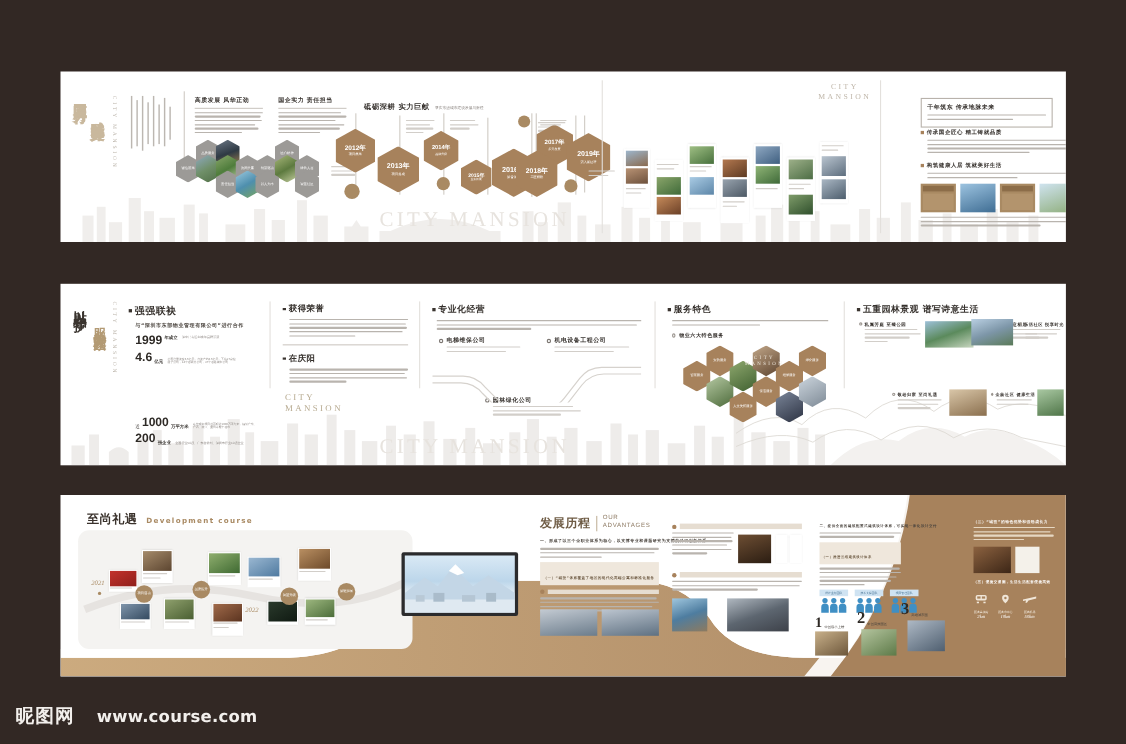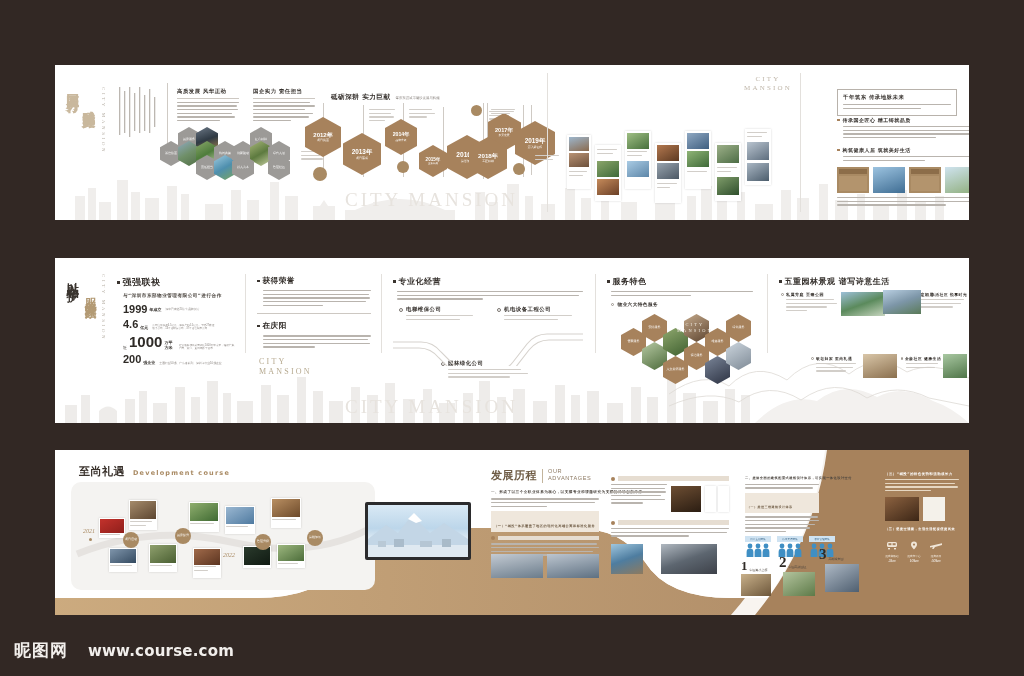--- a/index.html
+++ b/index.html
@@ -496,33 +496,33 @@
     <div class="vsmall" style="left:46px;top:16px;">CITY MANSION</div>
 
     <div style="position:absolute;left:62px;top:18px;width:120px;">
       <div style="display:flex;align-items:center;gap:3px;">
         <span style="width:2.5px;height:2.5px;background:#3a342f;display:inline-block;"></span>
         <span class="h-cn h-lg">强强联袂</span>
       </div>
       <div class="h-cn" style="font-size:4.6px;margin:4px 0 0 6px;color:#4a443e;">与“深圳市东部物业管理有限公司”进行合作</div>
 
       <div style="margin:5px 0 0 6px;">
-        <div style="display:flex;align-items:center;gap:2px;margin-bottom:3px;">
+        <div style="display:flex;align-items:flex-start;gap:2px;margin-bottom:3px;">
           <b style="font-size:11px;color:#2e2a26;">1999</b>
           <span style="font-size:4px;color:#2e2a26;font-weight:700;">年成立</span>
           <span style="font-size:2.8px;color:#8b8580;margin-left:2px;">深中已有近20余年品牌沉淀</span>
         </div>
         <div style="display:flex;align-items:flex-end;gap:2px;margin-bottom:3px;">
           <b style="font-size:11px;color:#2e2a26;">4.6</b>
           <span style="font-size:4px;color:#2e2a26;font-weight:700;">亿元</span>
           <span style="font-size:2.6px;color:#8b8580;margin-left:2px;max-width:62px;line-height:1.2;">公司注册资金6.5亿元，净资产约4.5亿元，下辖27家控股子公司，14个省级分公司，37个省会城市公司</span>
         </div>
         <div style="display:flex;align-items:flex-end;gap:2px;margin-bottom:3px;">
           <span style="font-size:4px;color:#2e2a26;">近</span>
-          <b style="font-size:15px;color:#2e2a26;">1000</b>
+          <b style="font-size:11px;color:#2e2a26;margin-top:44px;">1000</b>
           <span style="font-size:4px;color:#2e2a26;font-weight:700;">万平方米</span>
           <span style="font-size:2.6px;color:#8b8580;margin-left:2px;max-width:58px;line-height:1.2;">在管服务项目总面积近1000万平方米，辐射广东、广西、浙江、贵州等数十省市</span>
         </div>
         <div style="display:flex;align-items:flex-end;gap:2px;">
           <b style="font-size:11px;color:#2e2a26;">200</b>
           <span style="font-size:4px;color:#2e2a26;font-weight:700;">强企业</span>
           <span style="font-size:2.8px;color:#8b8580;margin-left:2px;">全国行业50强、广东省前列、深圳市行业10强企业</span>
         </div>
       </div>
     </div>

